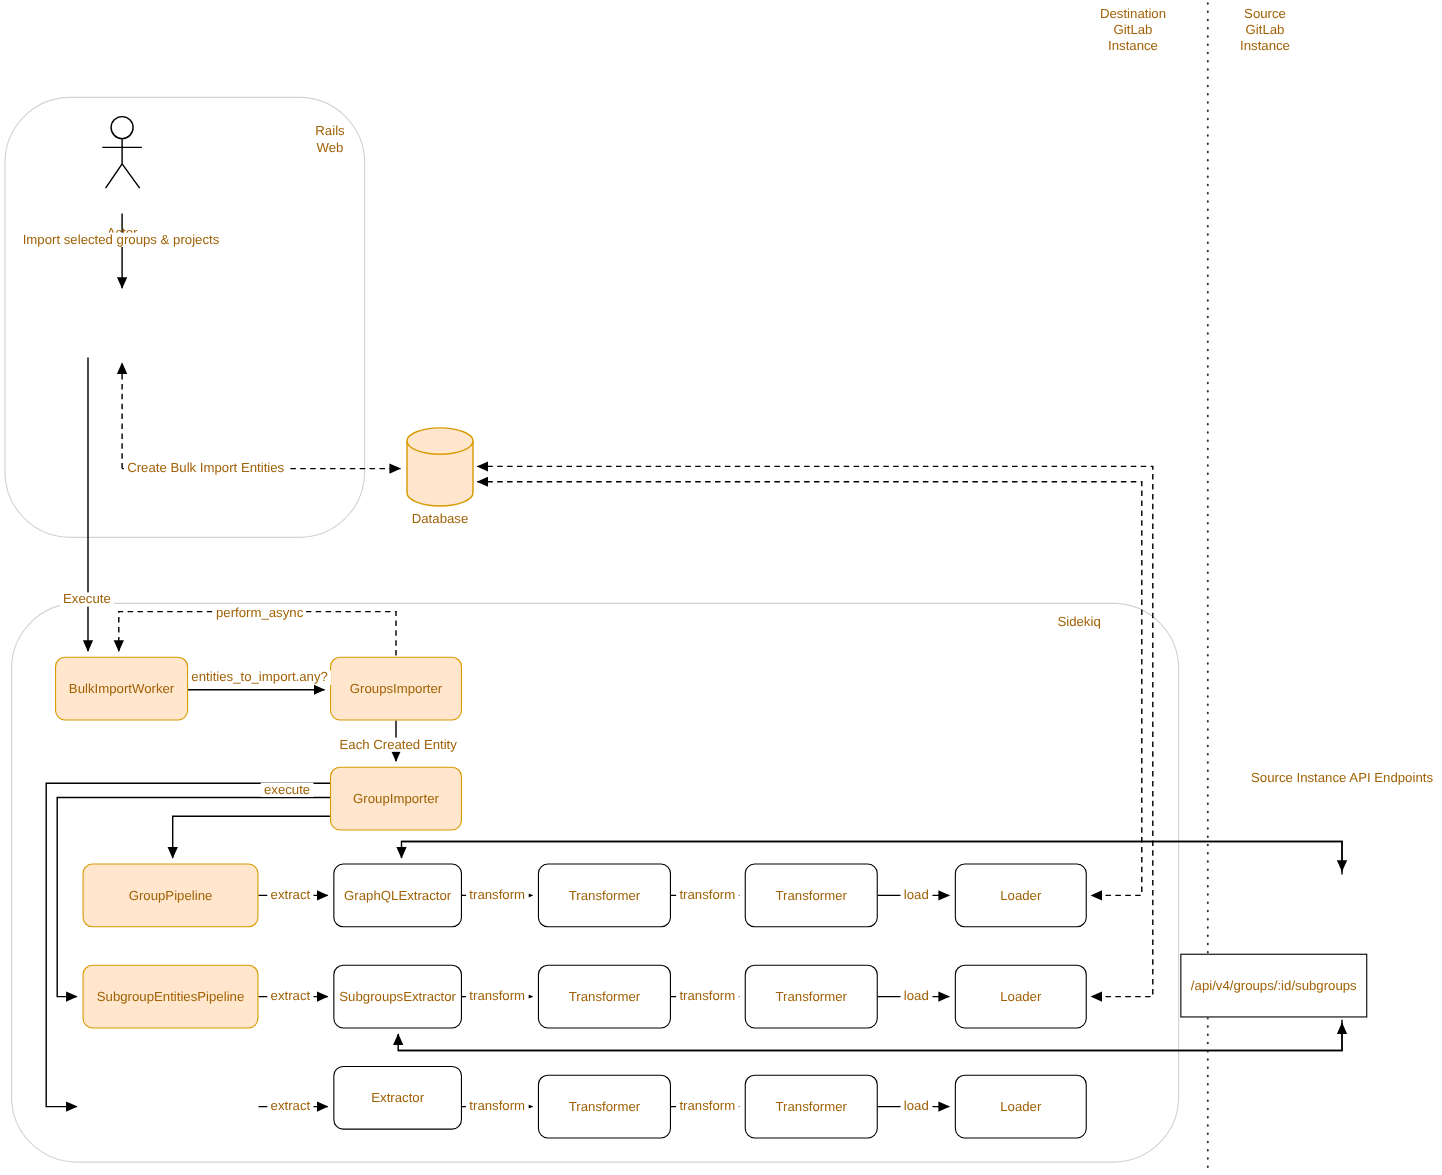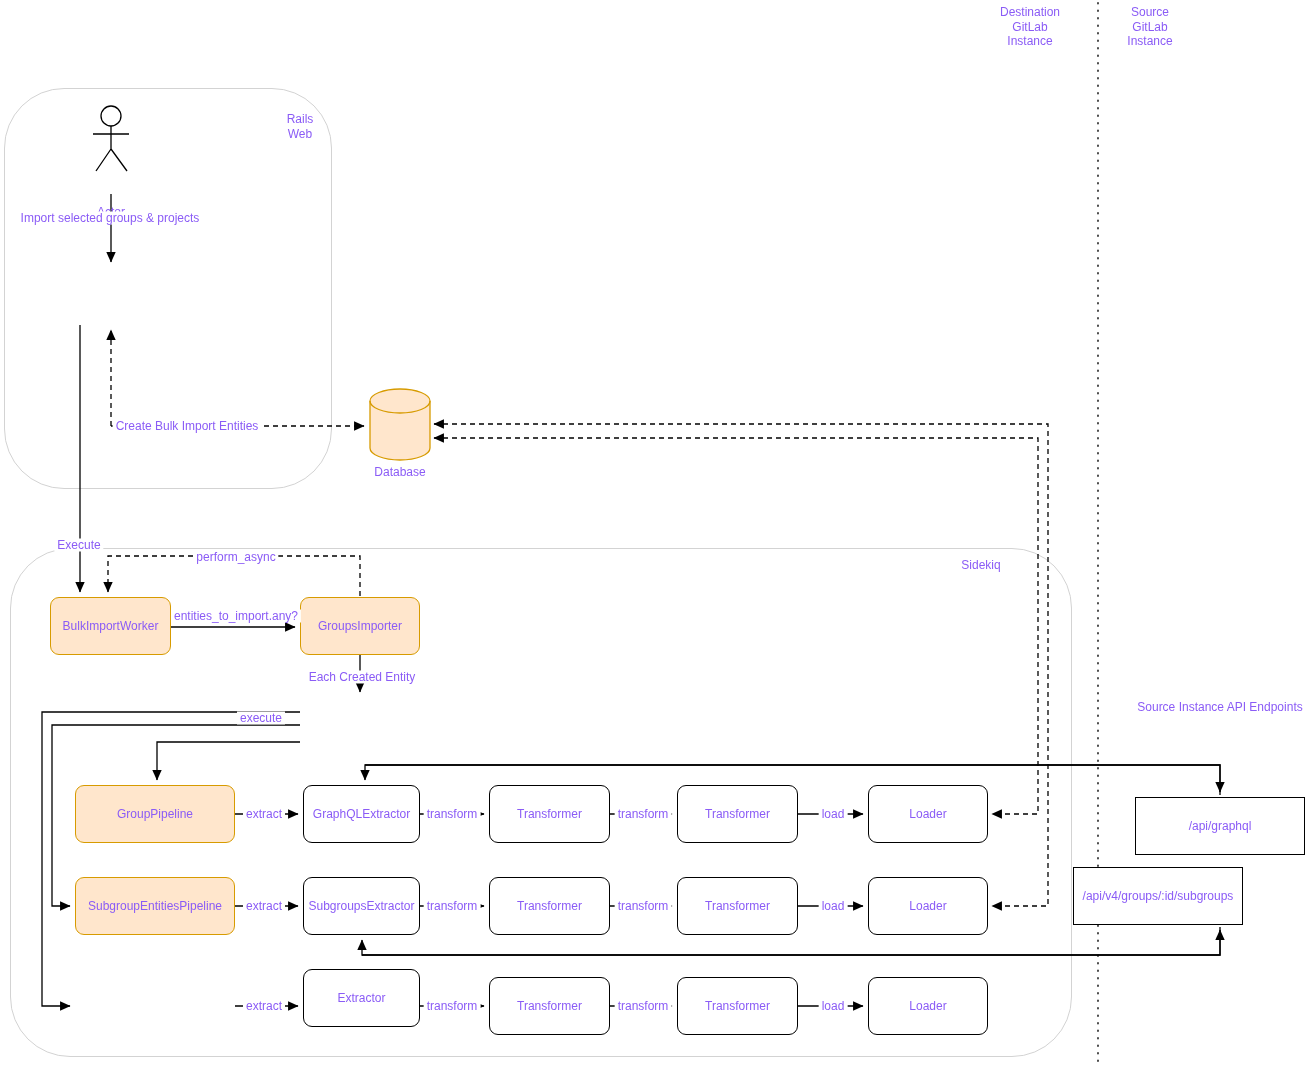--- a/index.html
+++ b/index.html
@@ -1,17 +1,17 @@
 <!DOCTYPE html>
 <html><head>
 <meta charset="utf-8">
 <style>
   html,body{margin:0;padding:0;background:#fff;}
   .canvas{position:relative;width:1311px;height:1068px;background:#fff;overflow:hidden;
-          font-family:"Liberation Sans",sans-serif;color:#8b5cf6;}
+          font-family:"Liberation Sans",sans-serif;color:#a16207;}
   .container{position:absolute;border:1px solid #d3d3d3;border-radius:60px;background:transparent;}
   svg.layer{position:absolute;left:0;top:0;pointer-events:none;}
   .box{position:absolute;box-sizing:border-box;display:flex;align-items:center;justify-content:center;
        text-align:center;font-size:12px;line-height:14px;background:#fff;border:1px solid #000;
        border-radius:9px;padding:2px;}
   .orange{background:#FFE6CC;border:1px solid #D79B00;}
   .sharp{border-radius:0;}
   .elabel{position:absolute;transform:translate(-50%,-50%);background:#fff;font-size:12px;
           line-height:13px;padding:0 3px;white-space:nowrap;}
   .nobg{background:transparent;margin-top:32px;}
@@ -96,20 +96,21 @@
 Instance</div>
 
   <div class="lane" style="left:300px;top:112px">Rails
 Web</div>
   <div class="lane" style="left:981px;top:558px">Sidekiq</div>
 
   <div class="elabel nobg" style="left:111px;top:180px">Actor</div>
 
   <div class="box orange" style="left:300px;top:597px;width:120px;height:58px">GroupsImporter</div>
   <div class="box orange" style="left:50px;top:597px;width:121px;height:58px">BulkImportWorker</div>
+  <div class="box orange" style="left:300px;top:697px;width:120px;height:58px">GroupImporter</div>
 
   <div class="elabel nobg" style="left:400px;top:440px">Database</div>
 
   <div class="box orange" style="left:75px;top:785px;width:160px;height:58px">GroupPipeline</div>
   <div class="box" style="left:303px;top:785px;width:117px;height:58px">GraphQLExtractor</div>
   <div class="box" style="left:489px;top:785px;width:121px;height:58px">Transformer</div>
   <div class="box" style="left:677px;top:785px;width:121px;height:58px">Transformer</div>
   <div class="box" style="left:868px;top:785px;width:120px;height:58px">Loader</div>
 
   <div class="box orange" style="left:75px;top:877px;width:160px;height:58px">SubgroupEntitiesPipeline</div>
@@ -117,21 +118,20 @@
   <div class="box" style="left:489px;top:877px;width:121px;height:58px">Transformer</div>
   <div class="box" style="left:677px;top:877px;width:121px;height:58px">Transformer</div>
   <div class="box" style="left:868px;top:877px;width:120px;height:58px">Loader</div>
 
   <div class="box" style="left:303px;top:969px;width:117px;height:58px">Extractor</div>
   <div class="box" style="left:489px;top:977px;width:121px;height:58px">Transformer</div>
   <div class="box" style="left:677px;top:977px;width:121px;height:58px">Transformer</div>
   <div class="box" style="left:868px;top:977px;width:120px;height:58px">Loader</div>
 
   <div class="lane" style="left:1220px;top:700px;white-space:nowrap">Source Instance API Endpoints</div>
-  <div class="box sharp" style="left:1135px;top:797px;width:170px;height:58px">/api/graphql</div>
   <div class="box sharp" style="left:1073px;top:867px;width:170px;height:58px">/api/v4/groups/:id/subgroups</div>
 
   <div class="elabel" style="left:110px;top:218px">Import selected groups &amp; projects</div>
   <div class="elabel" style="left:187px;top:426px">Create Bulk Import Entities</div>
   <div class="elabel" style="left:79px;top:545px">Execute</div>
   <div class="elabel" style="left:236px;top:557px">perform_async</div>
   <div class="elabel" style="left:236px;top:616px">entities_to_import.any?</div>
   <div class="elabel" style="left:362px;top:677px">Each Created Entity</div>
   <div class="elabel" style="left:261px;top:718px">execute</div>
 

